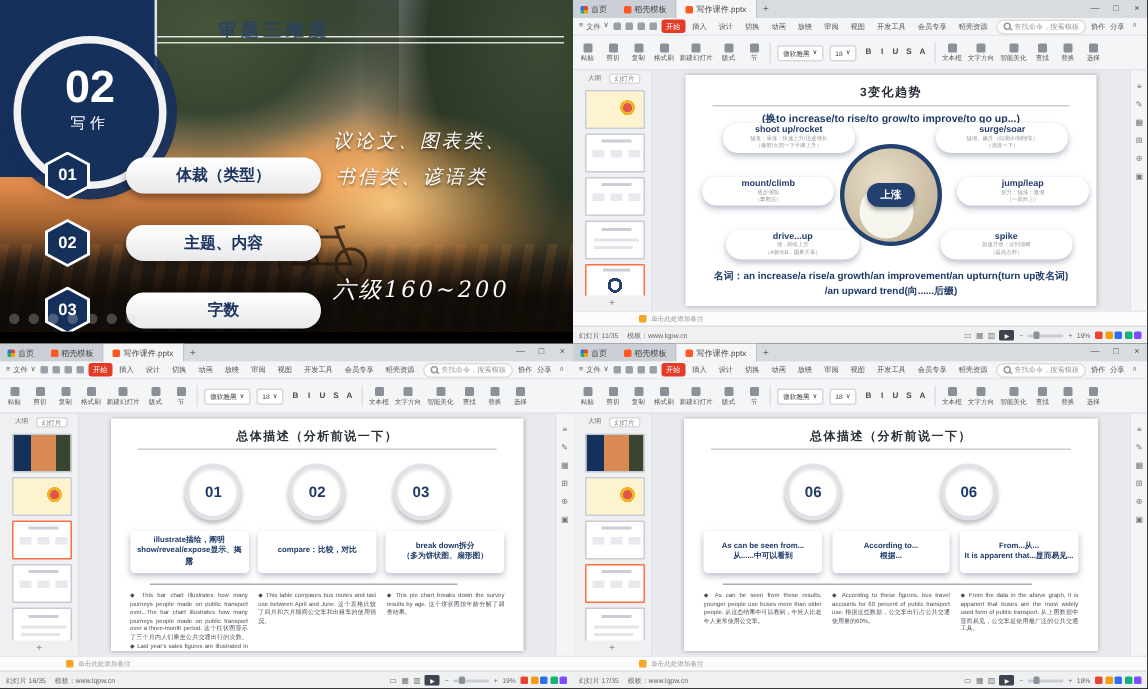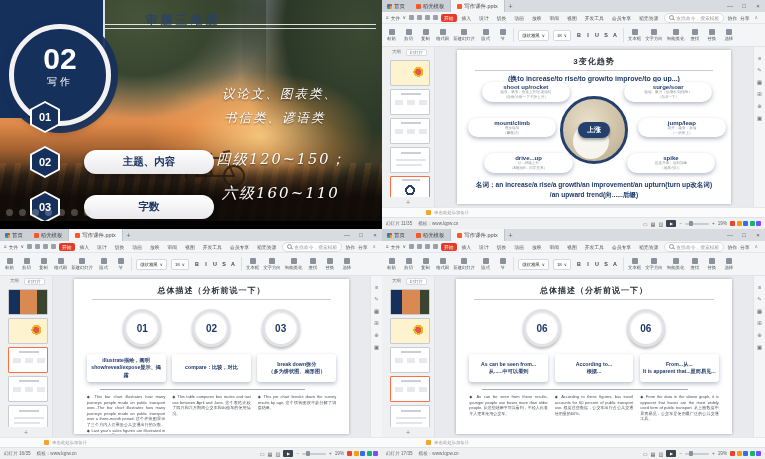--- a/index.html
+++ b/index.html
@@ -184,40 +184,40 @@
       <div class="sf-navy"></div>
       <div class="sf-circle">
         <div class="sf-num">02</div>
         <div class="sf-sub">写作</div>
       </div>
       <div class="sf-rows">
   <div class="tlrow">
     <div class="hex">
               <span>01</span>
             </div>
+    <div class="tlpill">体裁（类型）</div>
   </div>
 
   <div class="tlrow">
     <div class="hex">
               <span>02</span>
             </div>
     <div class="tlpill">主题、内容</div>
   </div>
 
   <div class="tlrow">
     <div class="hex">
               <span>03</span>
             </div>
     <div class="tlpill">字数</div>
   </div>
 </div>
       <div class="sf-ann ann2">书信类、谚语类</div>
       <div class="sf-ann ann1">议论文、图表类、</div>
-      <div class="sf-ann ann3">四级120~150；</div>
-      <div class="sf-ann ann4">六级160~110</div>
+      <div class="sf-ann ann4">六级160~200</div>
       <div class="sf-dots">
         <span></span>
           <span></span>
           <span></span>
           <span></span>
           <span></span>
           <span></span>
           <span></span>
       </div>
     </div>

